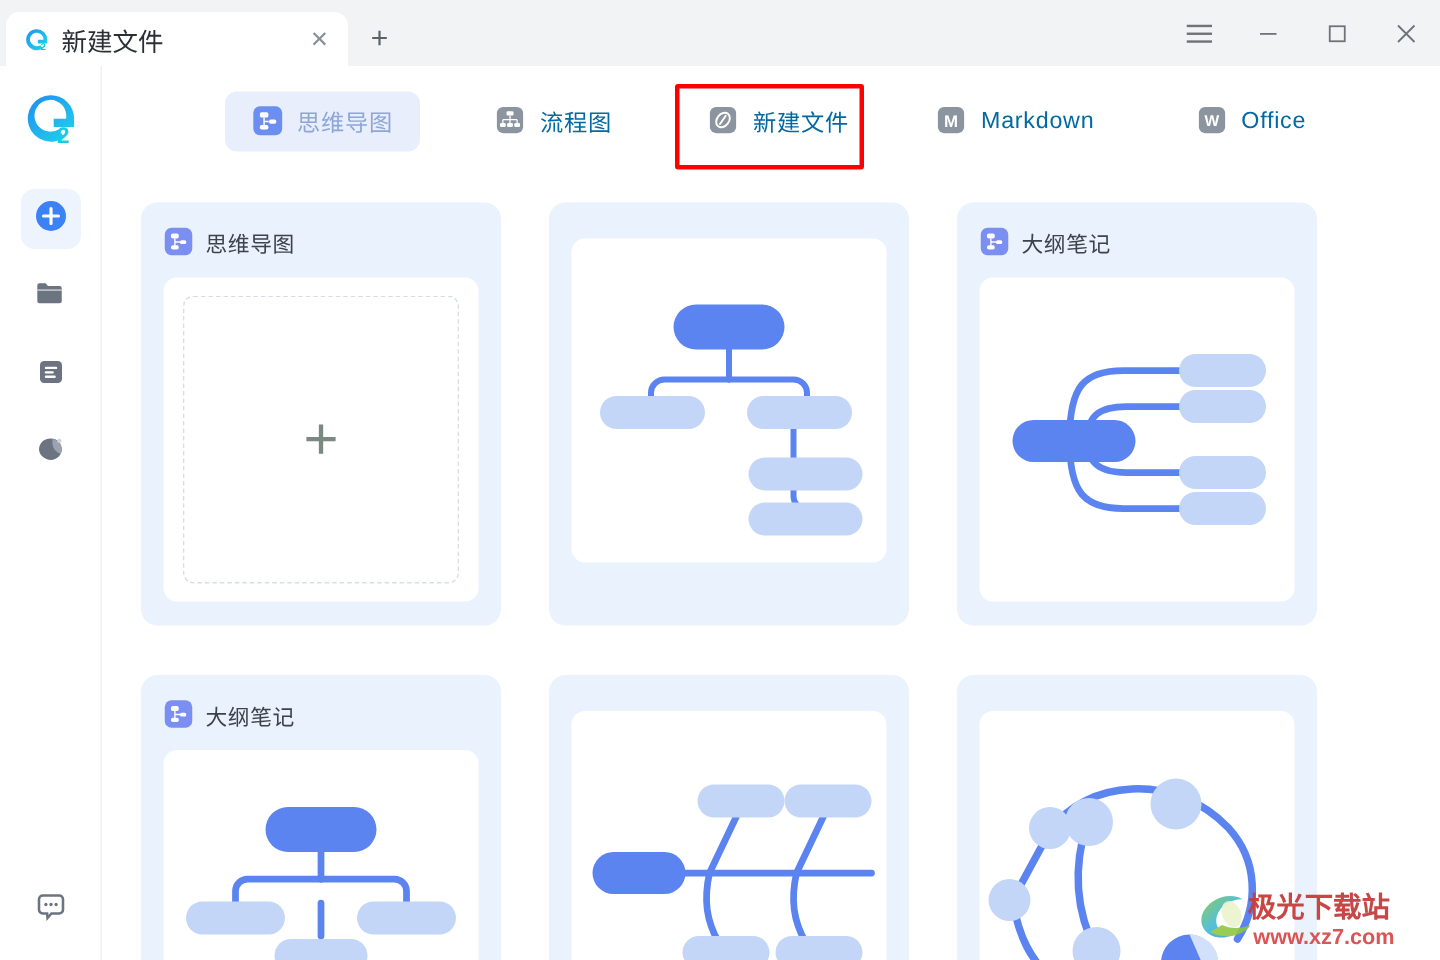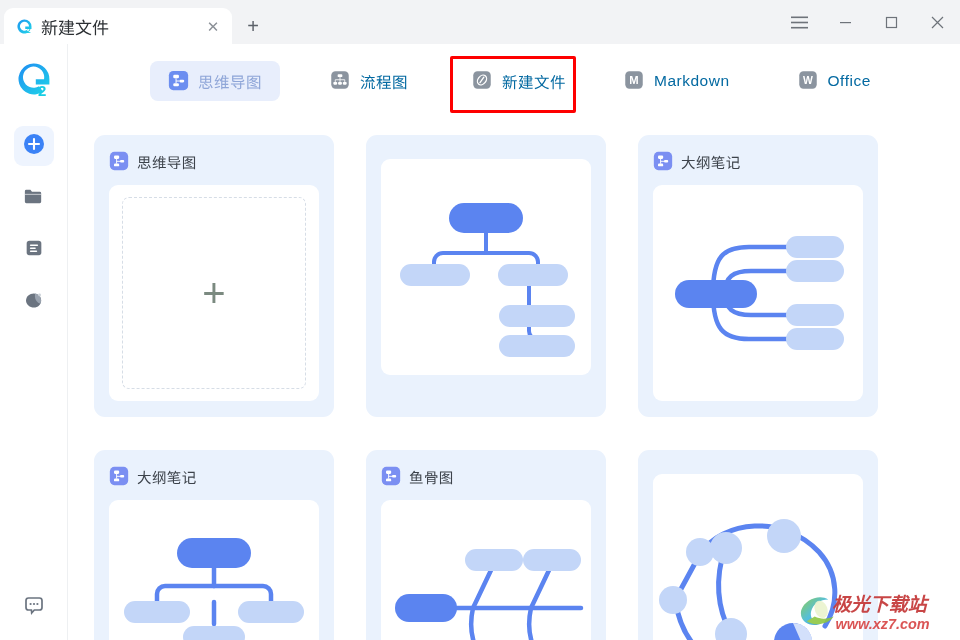--- a/index.html
+++ b/index.html
@@ -142,21 +142,20 @@
     display: flex; align-items: center; justify-content: center;
   }
   .plus-glyph { font-size: 40px; font-weight: 200; color: #7b8a80; line-height: 1; }
 
   
   .watermark {
     position: absolute; right: 8px; bottom: 4px;
     width: 158px; height: 46px;
     opacity: .96;
     pointer-events: none;
-    font-style: italic;
   }
 </style>
 </head>
 <body>
 
 <div class="titlebar">
   <div class="tabstrip">
 
     <div class="doc-tab">
       <span class="doc-tab-logo">
@@ -440,32 +439,20 @@
           </g>
           <rect x="68" y="38" width="74" height="30" rx="15" fill="#5b84f0"></rect>
           <rect x="15" y="101" width="66" height="22" rx="11" fill="#c3d6f8"></rect>
           <rect x="129" y="101" width="66" height="22" rx="11" fill="#c3d6f8"></rect>
           <rect x="74" y="126" width="62" height="22" rx="11" fill="#c3d6f8"></rect>
         </svg>
       </div>
     </div>
 
     <div class="card">
-      <div class="card-head">
-        <span class="card-ico">
-          <svg viewBox="0 0 24 24" width="20" height="20">
-            <rect x="1" y="1" width="22" height="22" rx="5.5" fill="#7b8ff2"></rect>
-            <rect x="6" y="5.5" width="6.2" height="4" rx="1.4" fill="#fff"></rect>
-            <rect x="13.2" y="10.9" width="5" height="3" rx="1.2" fill="#fff"></rect>
-            <rect x="6" y="15" width="6.2" height="3.4" rx="1.4" fill="#fff"></rect>
-            <path d="M9.1 9.5v5.7M9.1 12.4h4.1" stroke="#fff" stroke-width="1.1" fill="none"></path>
-          </svg>
-        </span>
-        <span class="card-title">鱼骨图</span>
-      </div>
       <div class="card-canvas">
         <svg width="210" height="216" viewBox="0 0 210 216">
           <g fill="none" stroke="#5b84f0" stroke-width="4.5" stroke-linecap="round">
             <path d="M62 108 H200"></path>
             <path d="M92 108 L112 66"></path>
             <path d="M150 108 L170 66"></path>
             <path d="M92 108 C88 126, 90 140, 98 154"></path>
             <path d="M150 108 C146 126, 148 140, 156 154"></path>
           </g>
           <rect x="14" y="94" width="62" height="28" rx="14" fill="#5b84f0"></rect>

